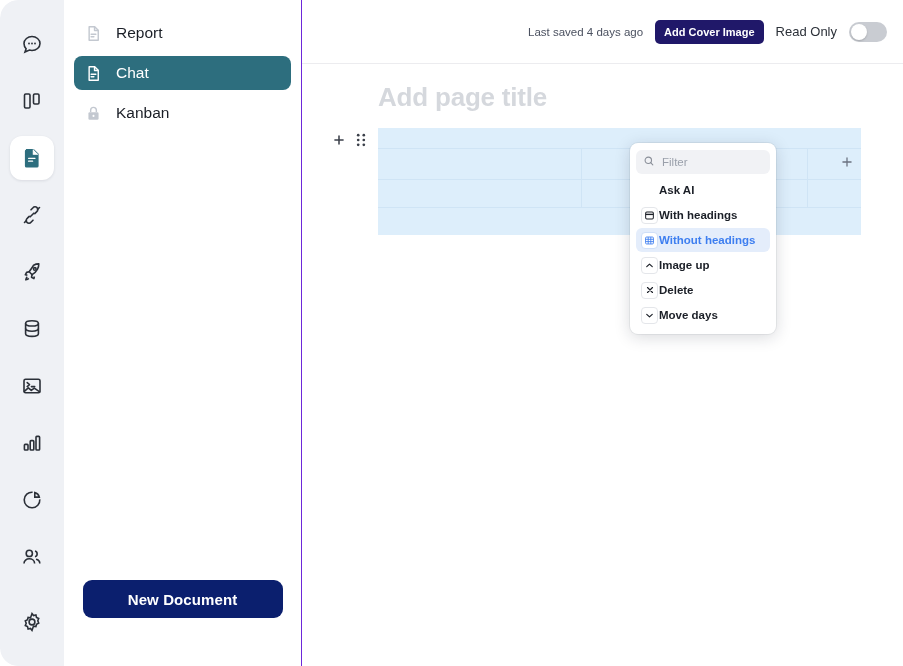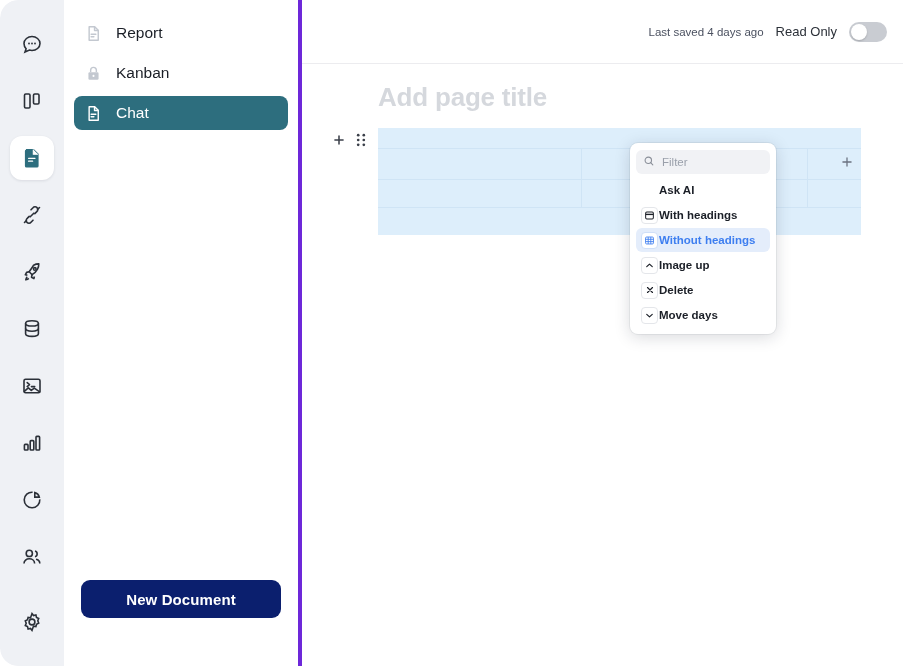--- a/index.html
+++ b/index.html
@@ -48,21 +48,21 @@
   }
   .rail-item svg { display: block; }
   .rail-spacer { flex: 1 1 auto; }
   .rail-bottom { margin-bottom: 22px; }
 
   
   .doc-sidebar {
     width: 238px;
     height: 100%;
     background: #ffffff;
-    border-right: 4px solid #6d28d9;
+    border-right: 1px solid #6d28d9;
     display: flex;
     flex-direction: column;
     padding: 16px 10px 0 10px;
     flex: none;
     position: relative;
   }
   .doc-item {
     display: flex;
     align-items: center;
     gap: 13px;
@@ -375,51 +375,52 @@
         <svg width="19" height="19" viewBox="0 0 24 24" fill="none" stroke="currentColor" stroke-width="1.8" stroke-linejoin="round">
           <path d="M6.5 3.5h7L18 8v12.5H6.5z"></path>
           <path d="M13.3 3.6v4.6h4.6"></path>
           <path d="M9 13h6M9 16.2h3.5" stroke-linecap="round"></path>
         </svg>
       </span>
       <span class="doc-label">Report</span>
     </div>
 
 
+    <div class="doc-item selected">
+      <span class="doc-ico">
+        <svg width="19" height="19" viewBox="0 0 24 24" fill="none" stroke="currentColor" stroke-width="1.8" stroke-linejoin="round">
+          <path d="M6.5 3.5h7L18 8v12.5H6.5z"></path>
+          <path d="M13.3 3.6v4.6h4.6"></path>
+          <path d="M9 13h6M9 16.2h3.5" stroke-linecap="round"></path>
+        </svg>
+      </span>
+      <span class="doc-label">Chat</span>
+    </div>
+
     <div class="doc-item">
       <span class="doc-ico">
         <svg width="19" height="19" viewBox="0 0 24 24" fill="none" stroke="currentColor" stroke-width="1.8">
           <rect x="5.6" y="10.4" width="12.8" height="9.6" rx="1.6" fill="currentColor" stroke="none"></rect>
           <path d="M8.4 10.2V7.9a3.6 3.6 0 0 1 7.2 0v2.3"></path>
           <circle cx="12" cy="15" r="1.3" fill="#ffffff" stroke="none"></circle>
         </svg>
       </span>
       <span class="doc-label">Kanban</span>
     </div>
 
-    <div class="doc-item selected">
-      <span class="doc-ico">
-        <svg width="19" height="19" viewBox="0 0 24 24" fill="none" stroke="currentColor" stroke-width="1.8" stroke-linejoin="round">
-          <path d="M6.5 3.5h7L18 8v12.5H6.5z"></path>
-          <path d="M13.3 3.6v4.6h4.6"></path>
-          <path d="M9 13h6M9 16.2h3.5" stroke-linecap="round"></path>
-        </svg>
-      </span>
-      <span class="doc-label">Chat</span>
-    </div>
-
     <div class="new-doc-wrap">
       <button class="new-doc-btn">New Document</button>
     </div>
   </div>
 
   <div class="main-pane">
 
     <div class="main-header">
       <span class="saved-text">Last saved 4 days ago</span>
+      <button class="cover-btn">Add Cover Image</button>
       <span class="readonly-text">Read Only</span>
       <div class="toggle">
         <div class="knob"></div>
       </div>
     </div>
 
     <div class="page-body">
 
       <div class="page-title">Add page title</div>
 

